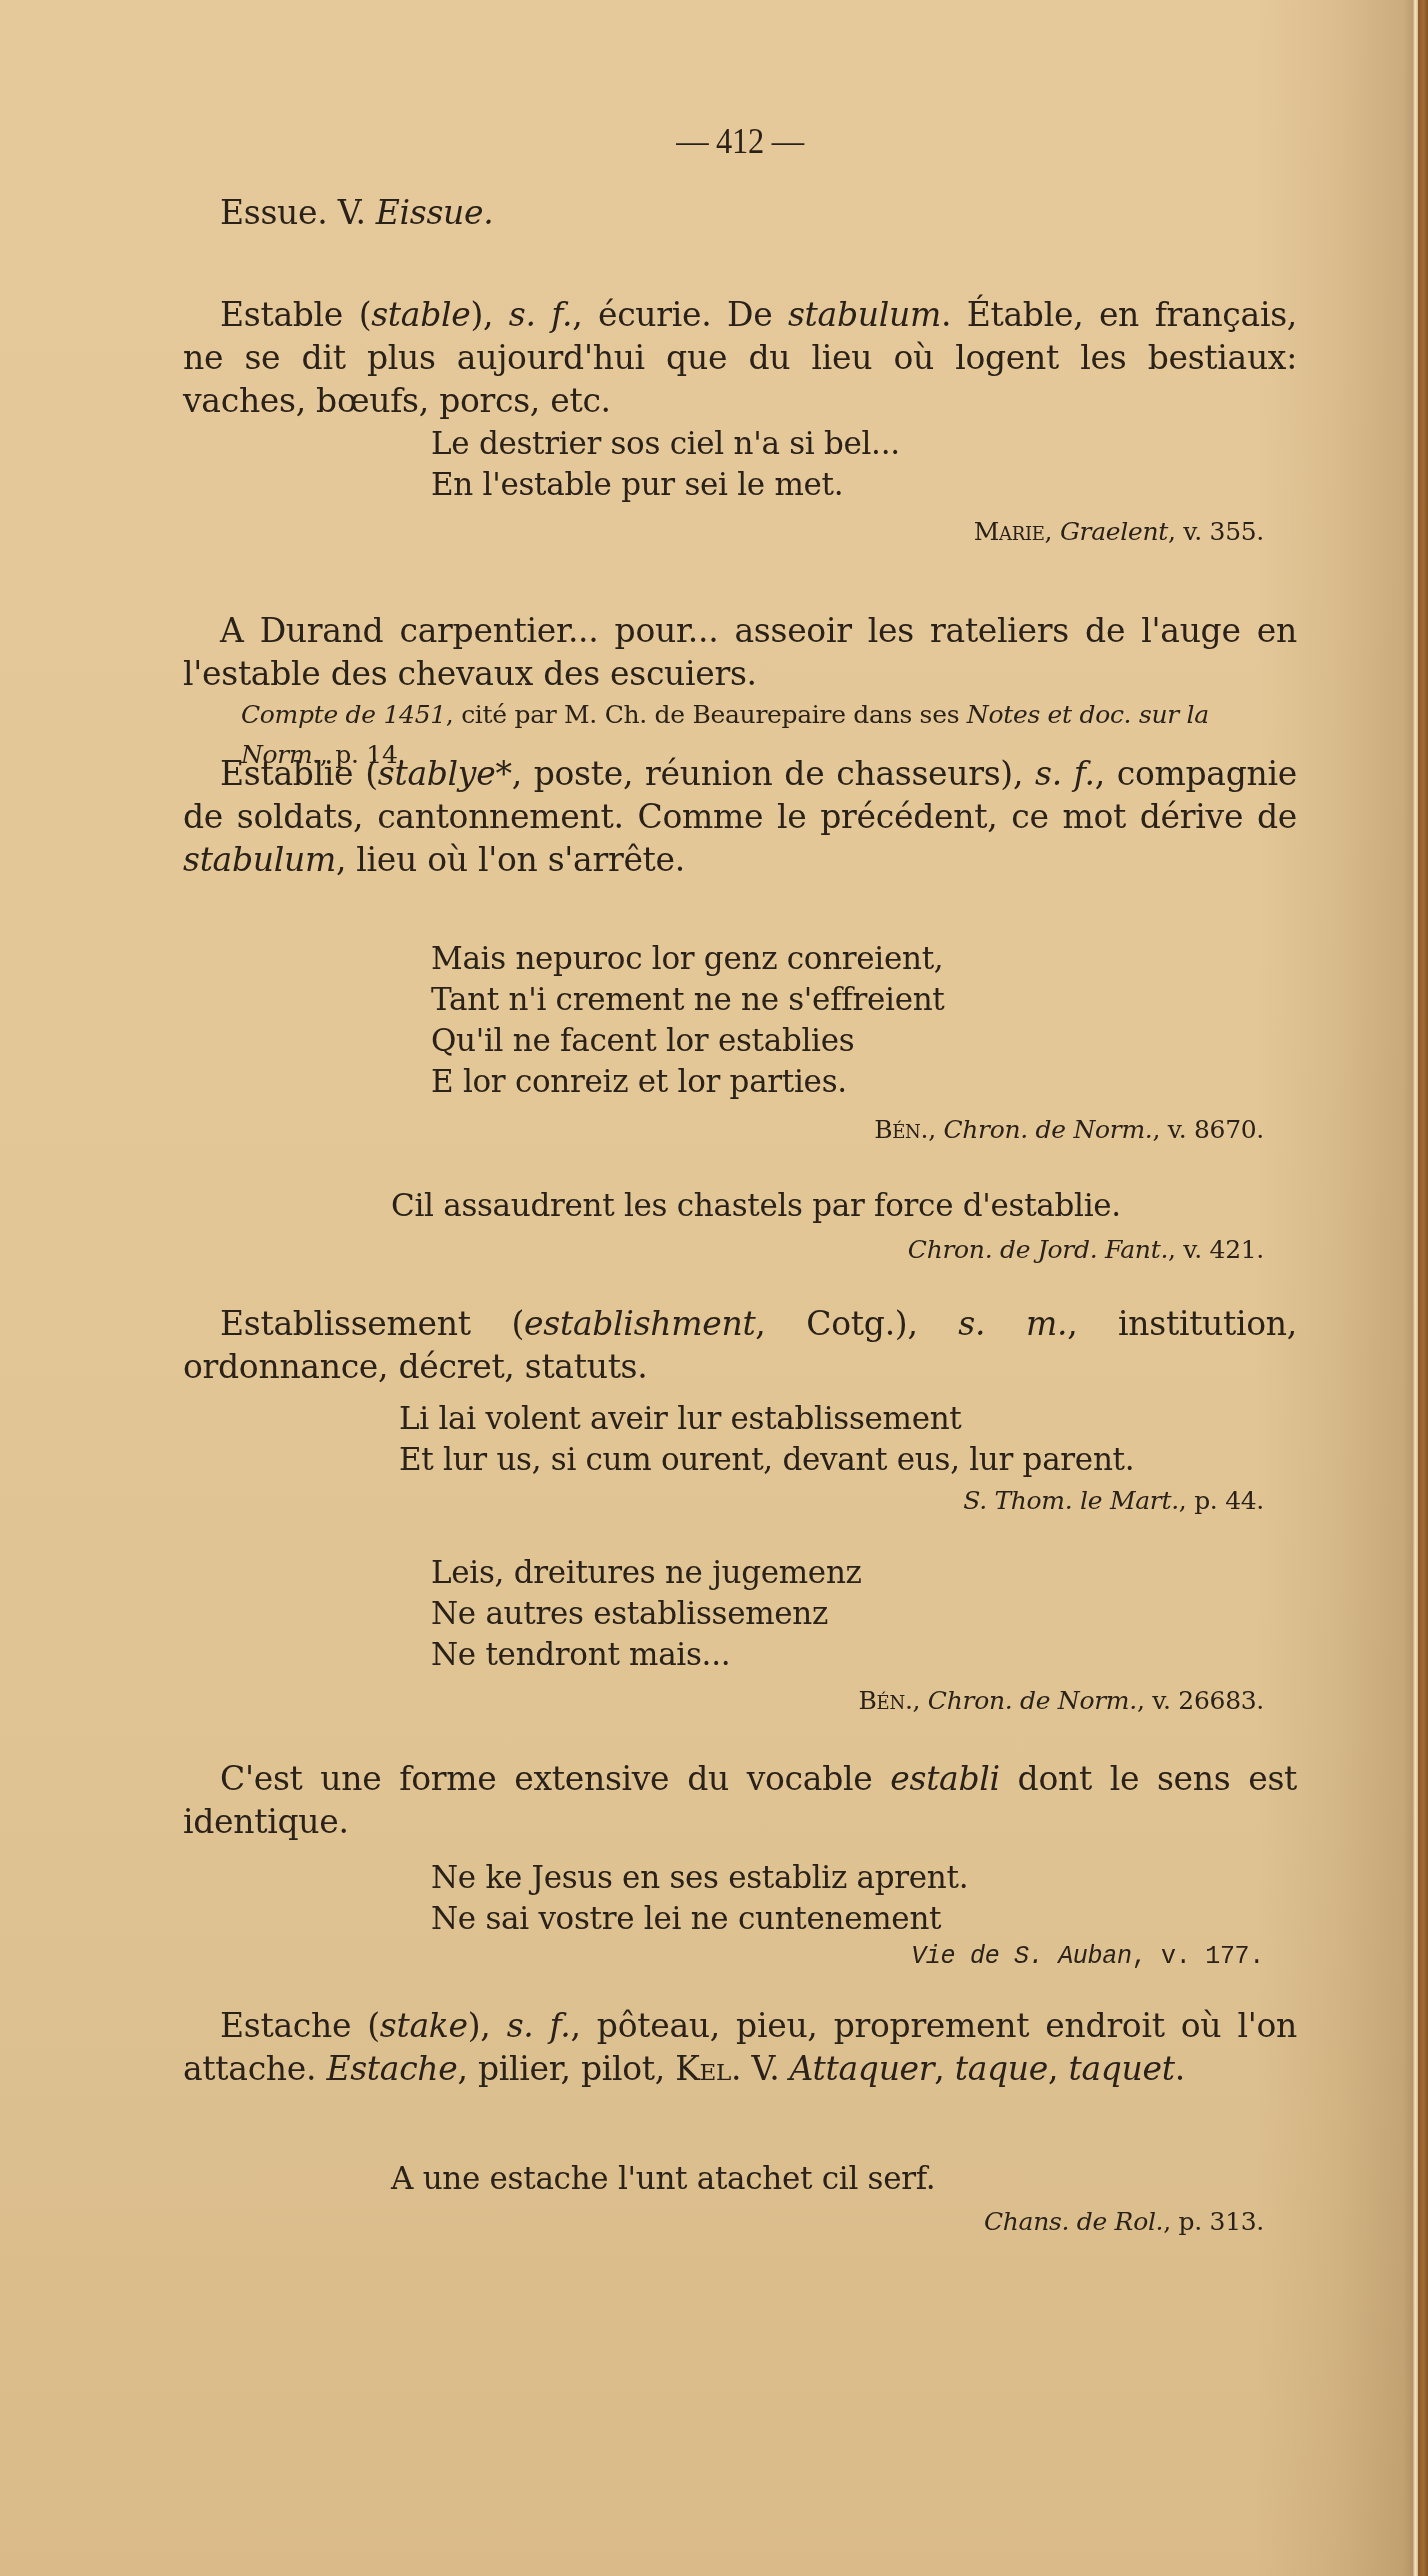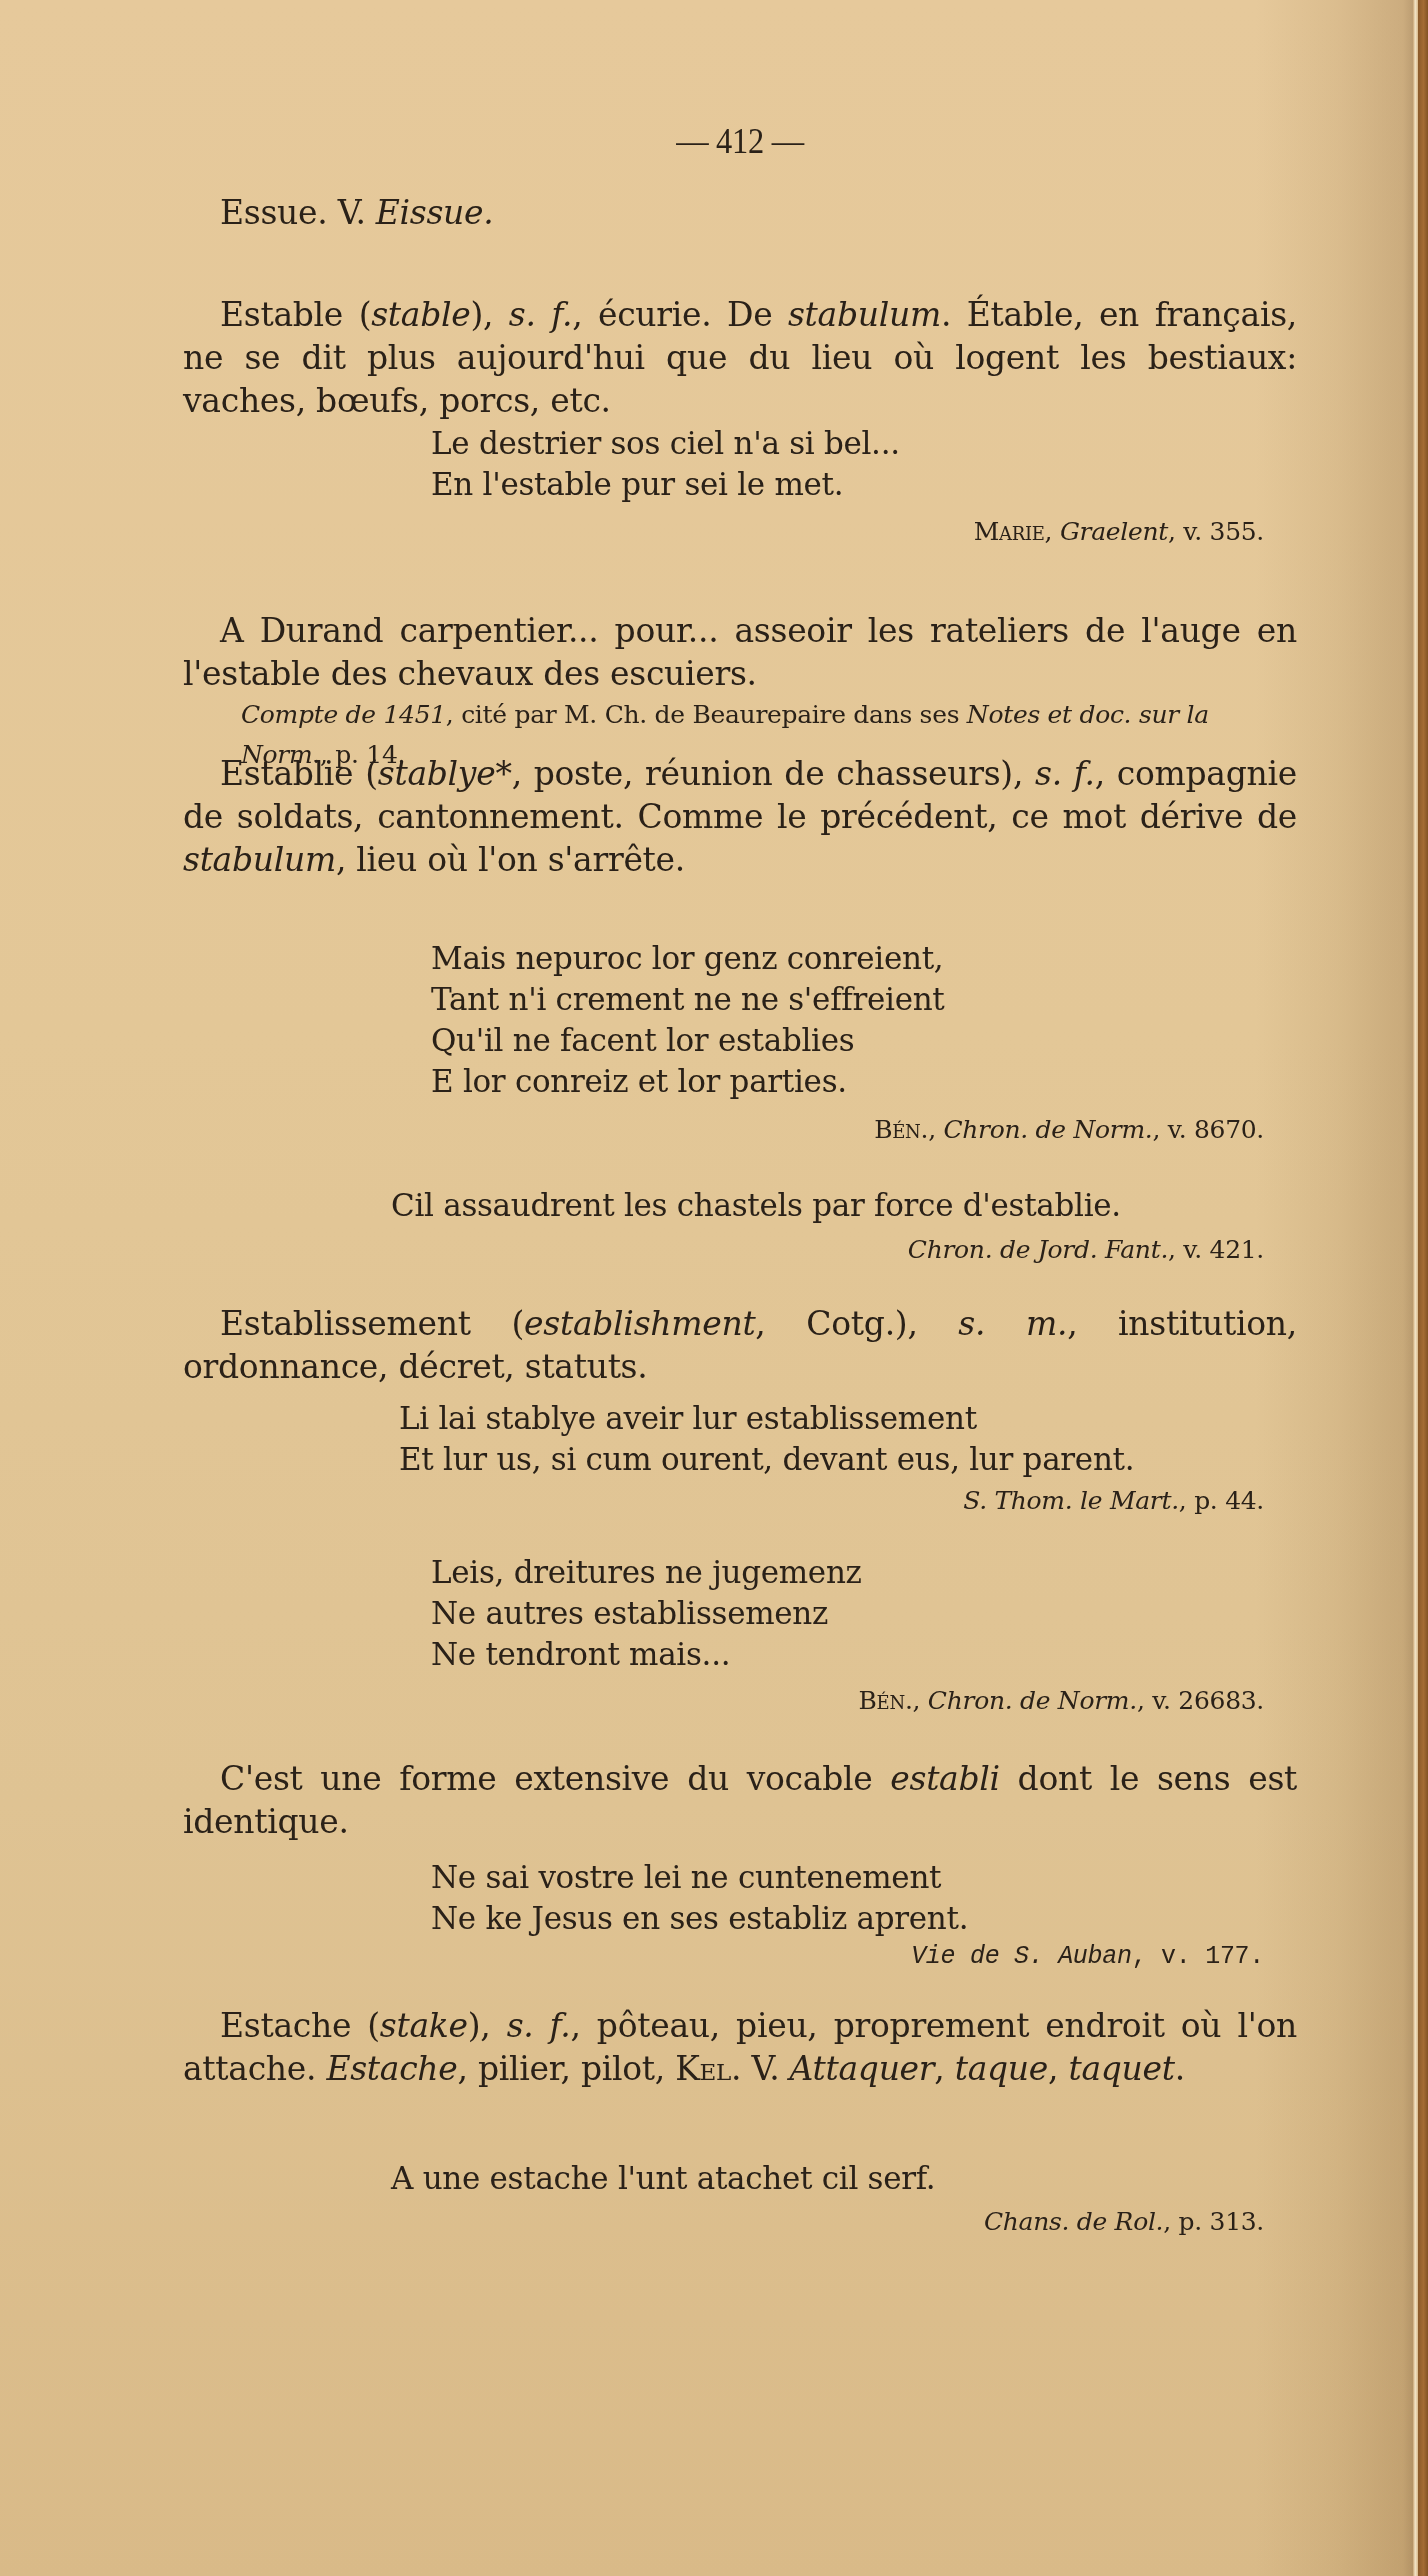--- a/index.html
+++ b/index.html
@@ -103,43 +103,43 @@
   </div>
   <div class="cite" style="top:1233px;">
     <span class="it">Chron. de Jord. Fant.</span><span>, v. 421.</span>
   </div>
 
   <div class="block para" style="top:1302px;">
     <span class="hw">Establissement</span><span> (</span><span class="it">establishment</span><span>, Cotg.), </span><span class="it">s. m.</span><span>, institution, ordonnance, décret, statuts.</span>
   </div>
 
   <div class="verse" style="left:216px; top:1398px;">
-    <div>Li lai stablye aveir lur establissement</div>
+    <div>Li lai volent aveir lur establissement</div>
     <div>Et lur us, si cum ourent, devant eus, lur parent.</div>
   </div>
   <div class="cite" style="top:1484px;">
     <span class="it">S. Thom. le Mart.</span><span>, p. 44.</span>
   </div>
 
   <div class="verse" style="left:248px; top:1552px;">
     <div>Leis, dreitures ne jugemenz</div>
     <div>Ne autres establissemenz</div>
     <div>Ne tendront mais...</div>
   </div>
   <div class="cite" style="top:1684px;">
     <span class="sc">Bén.</span>, <span class="it">Chron. de Norm.</span><span>, v. 26683.</span>
   </div>
 
   <div class="block para" style="top:1743px;margin-top:14px;">
     <span>C'est une forme extensive du vocable </span><span class="it">establi</span><span> dont le sens est identique.</span>
   </div>
 
   <div class="verse" style="left:248px; top:1857px;">
+    <div>Ne ke Jesus en ses establiz aprent.</div>
     <div>Ne sai vostre lei ne cuntenement</div>
-    <div>Ne ke Jesus en ses establiz aprent.</div>
   </div>
   <div class="cite" style="top:1940px;font-family:Liberation Mono, monospace;">
     <span class="it">Vie de S. Auban</span><span>, v. 177.</span>
   </div>
 
   <div class="block para" style="top:2004px;">
     <span class="hw">Estache</span><span> (</span><span class="it">stake</span><span>), </span><span class="it">s. f.</span><span>, pôteau, pieu, proprement endroit où l'on attache. </span><span class="it">Estache</span><span>, pilier, pilot, </span><span class="sc">Kel.</span><span> V. </span><span class="it">Attaquer</span><span>, </span><span class="it">taque</span><span>, </span><span class="it">taquet</span><span>.</span>
   </div>
 
   <div class="verse" style="left:208px; top:2158px;">

